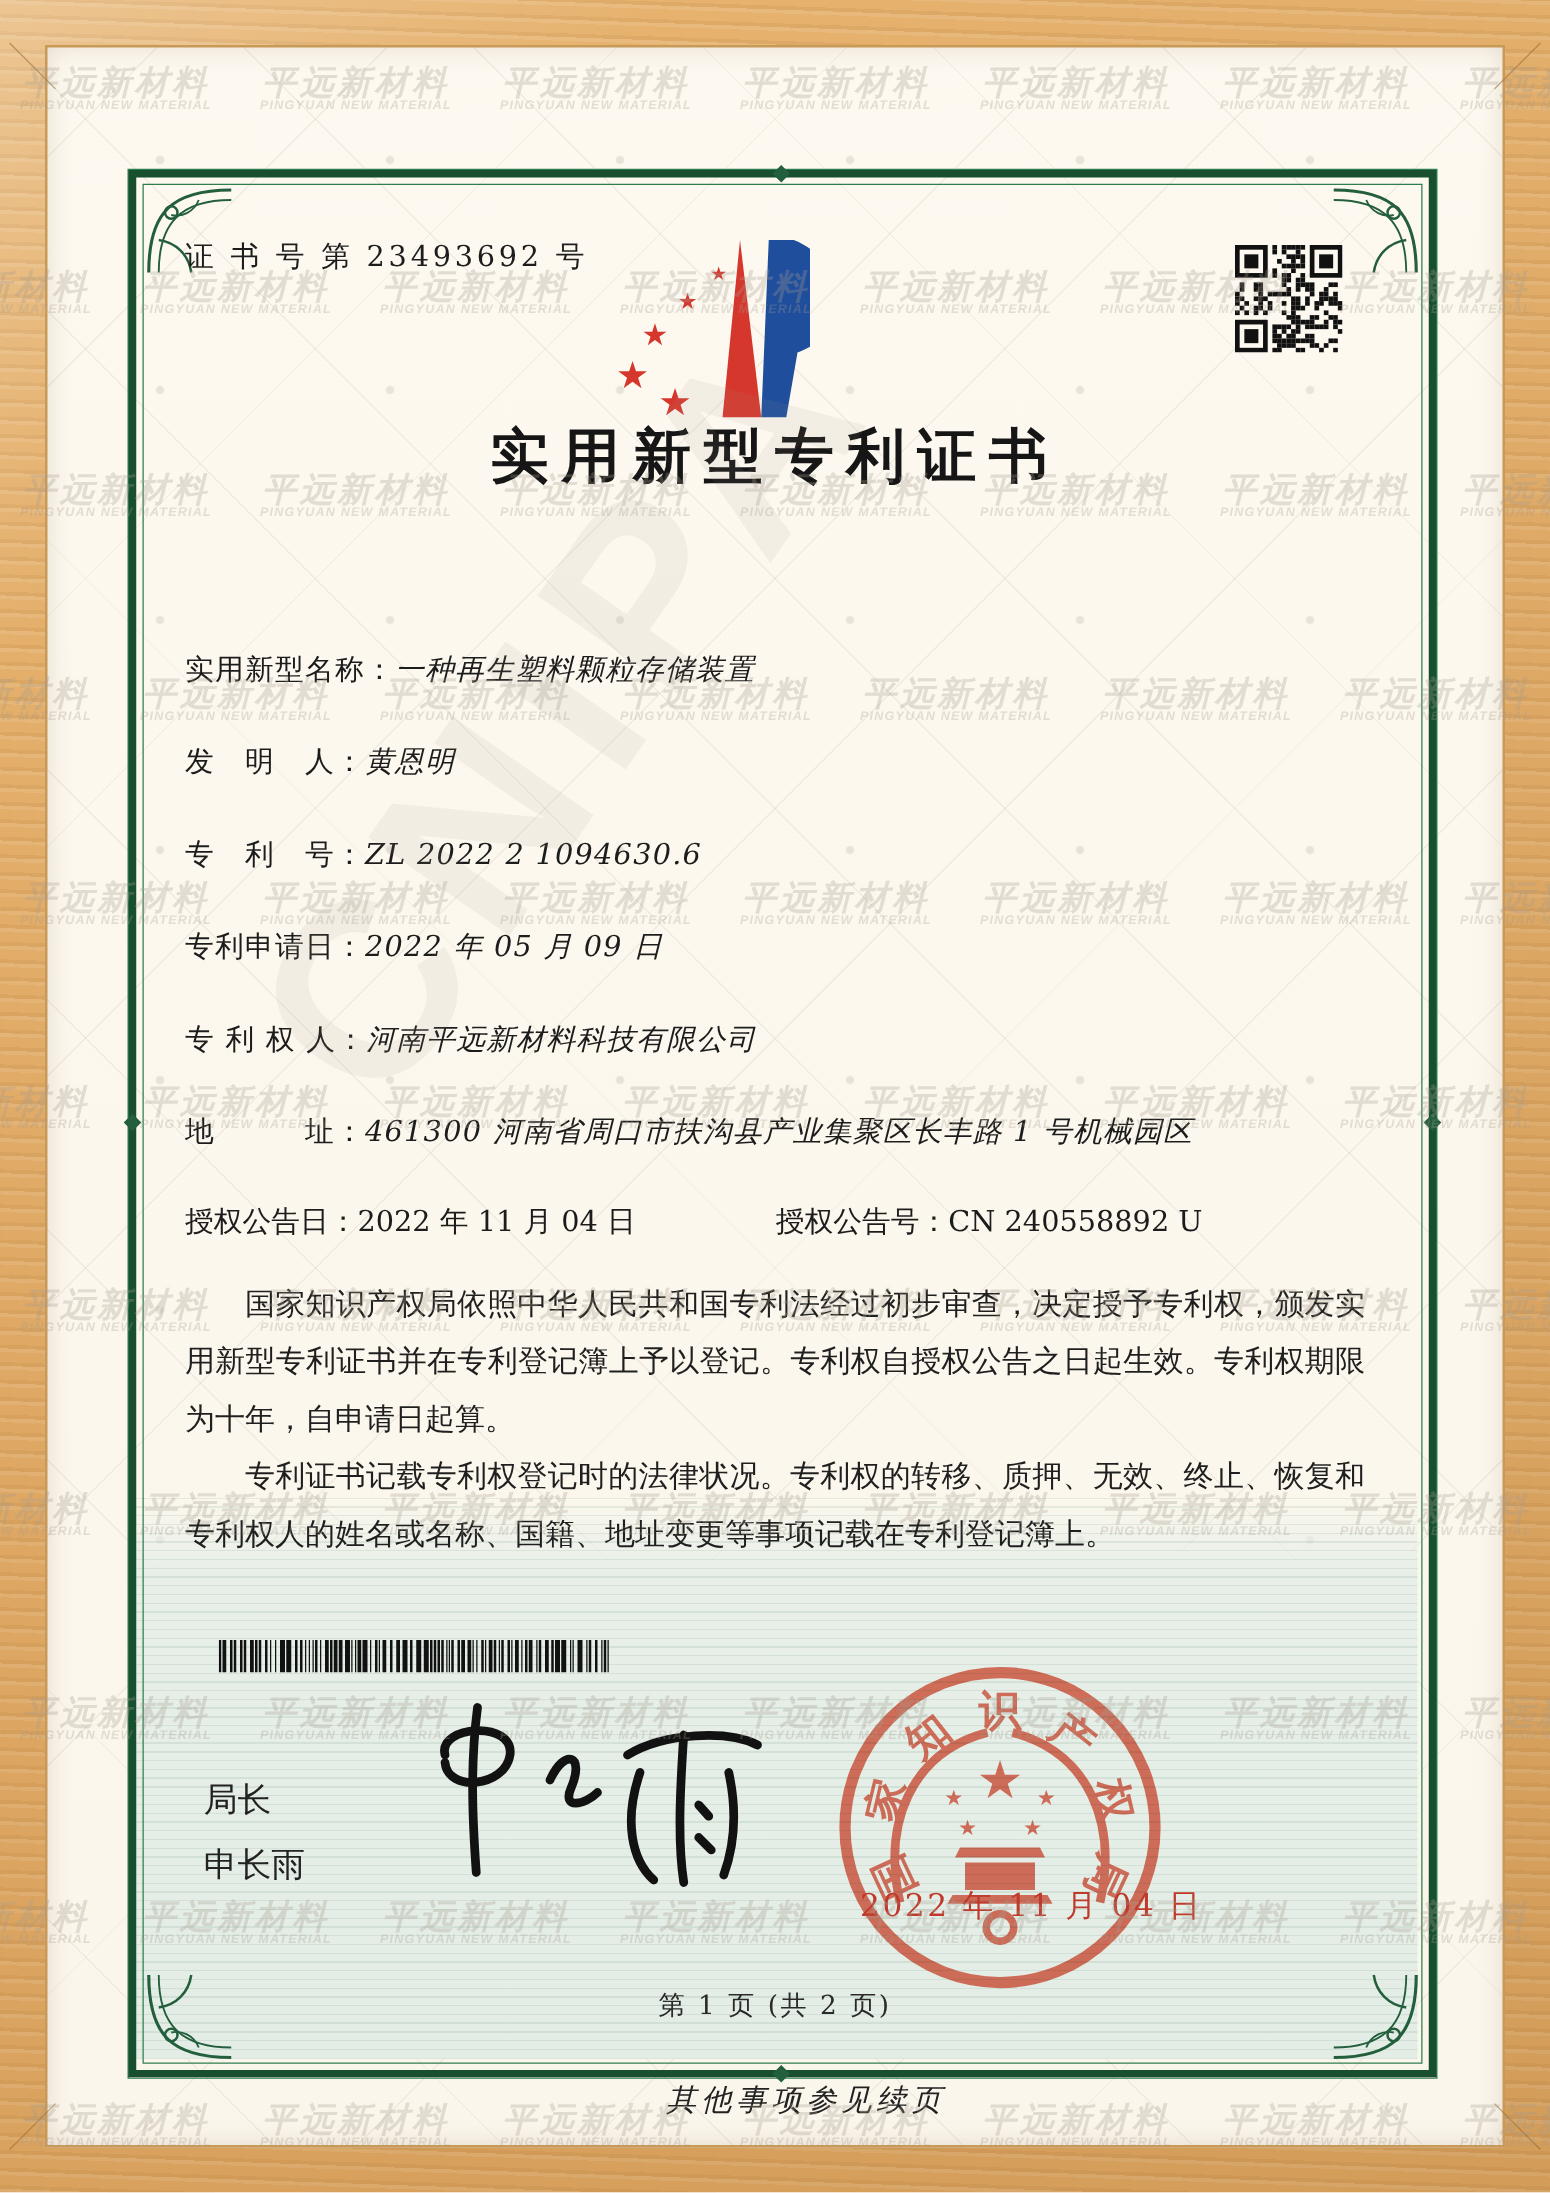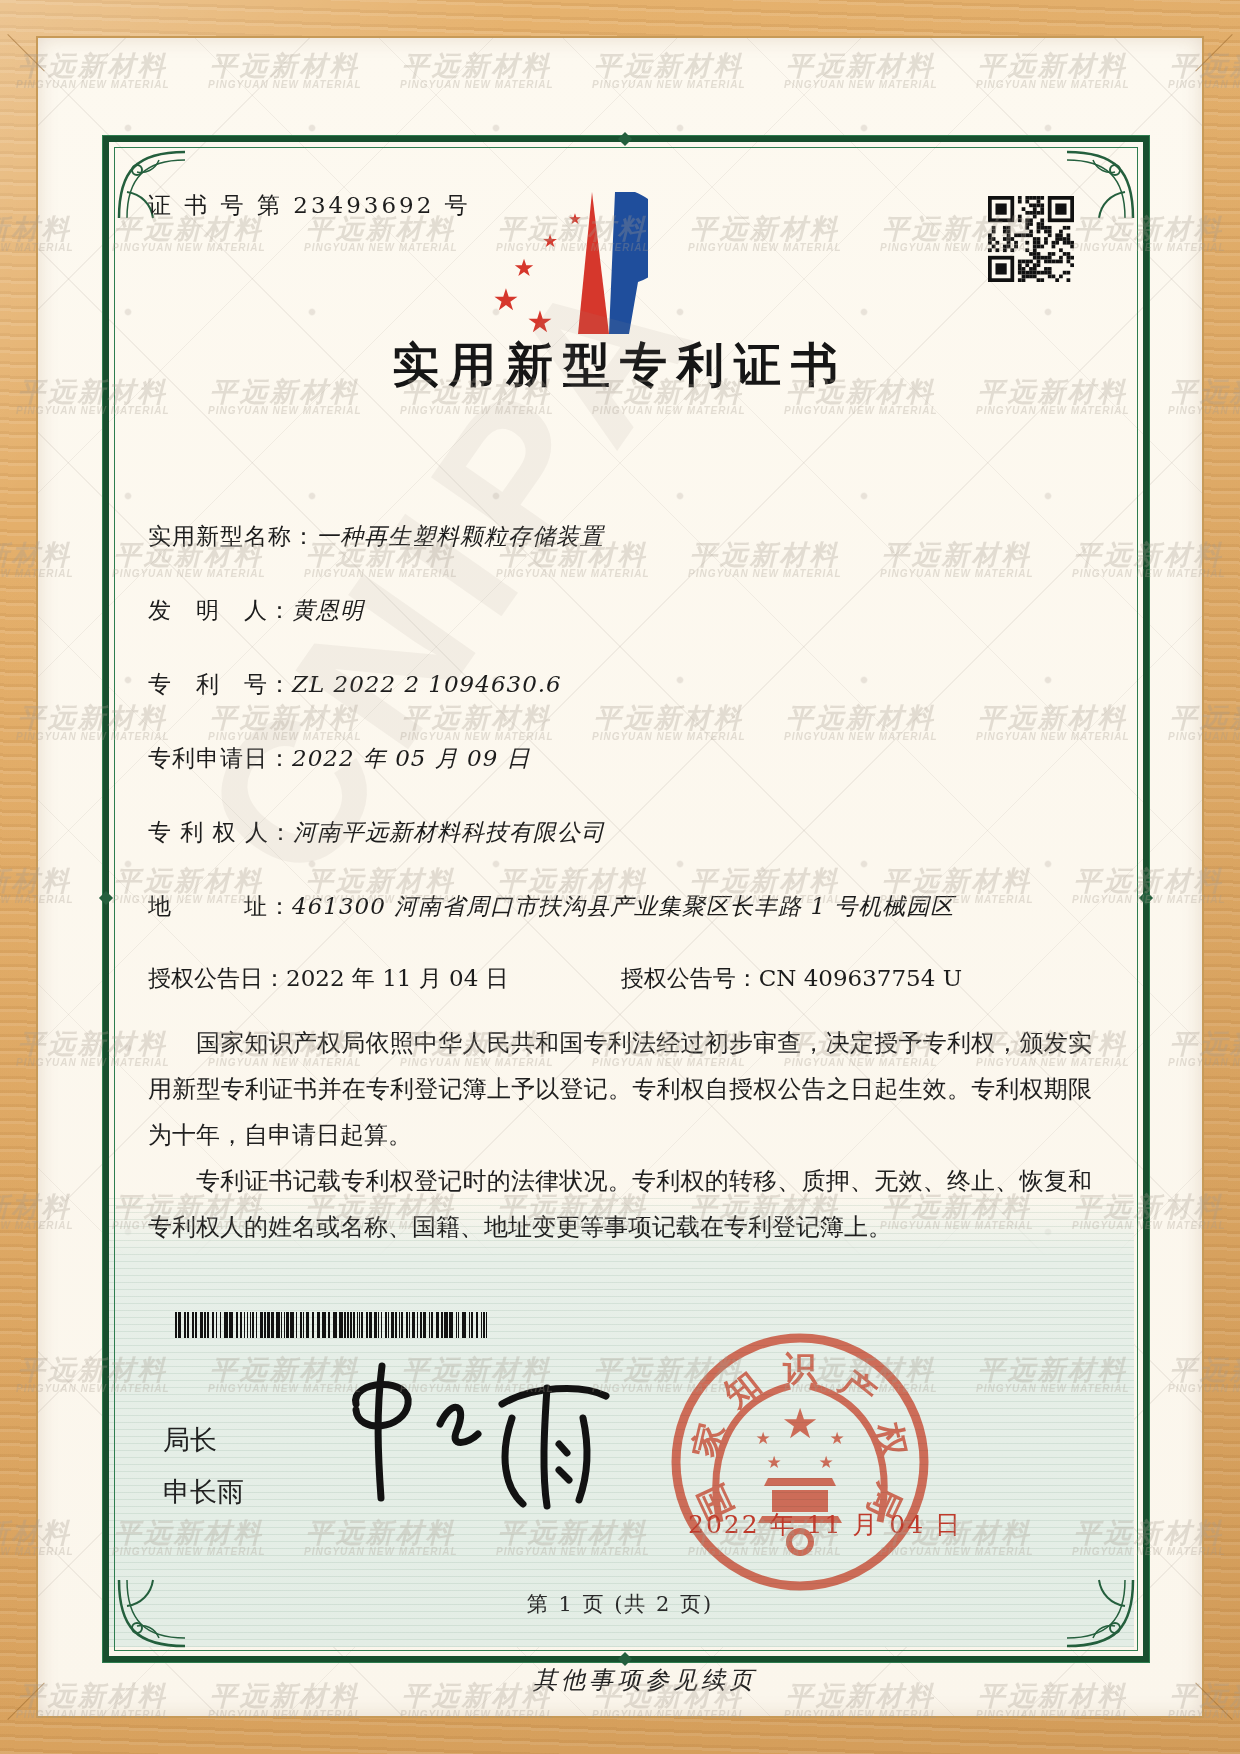--- a/index.html
+++ b/index.html
@@ -324,21 +324,21 @@
     <span class="flabel">专 利 权 人：</span>
     <span class="fvalue">河南平远新材料科技有限公司</span>
   </div>
   <div class="field abs" style="top:886px;">
     <span class="flabel">地　　　址：</span>
     <span class="fvalue">461300 河南省周口市扶沟县产业集聚区长丰路 1 号机械园区</span>
   </div>
 
   <div id="grant-row" class="abs">
     <span class="grant-item">授权公告日：2022 年 11 月 04 日</span>
-    <span class="grant-item" id="grant-no-item">授权公告号：CN 409637754 U</span>
+    <span class="grant-item" id="grant-no-item">授权公告号：CN 240558892 U</span>
   </div>
 
   <div id="paras" class="abs">
     <p>国家知识产权局依照中华人民共和国专利法经过初步审查，决定授予专利权，颁发实用新型专利证书并在专利登记簿上予以登记。专利权自授权公告之日起生效。专利权期限为十年，自申请日起算。</p>
     <p>专利证书记载专利权登记时的法律状况。专利权的转移、质押、无效、终止、恢复和专利权人的姓名或名称、国籍、地址变更等事项记载在专利登记簿上。</p>
   </div>
 
   <svg id="barcode" class="abs" width="318" height="26" viewBox="0 0 318 26">
       <rect x="0" y="0" width="2" height="26" fill="#111"></rect>
       <rect x="3" y="0" width="3" height="26" fill="#111"></rect>

